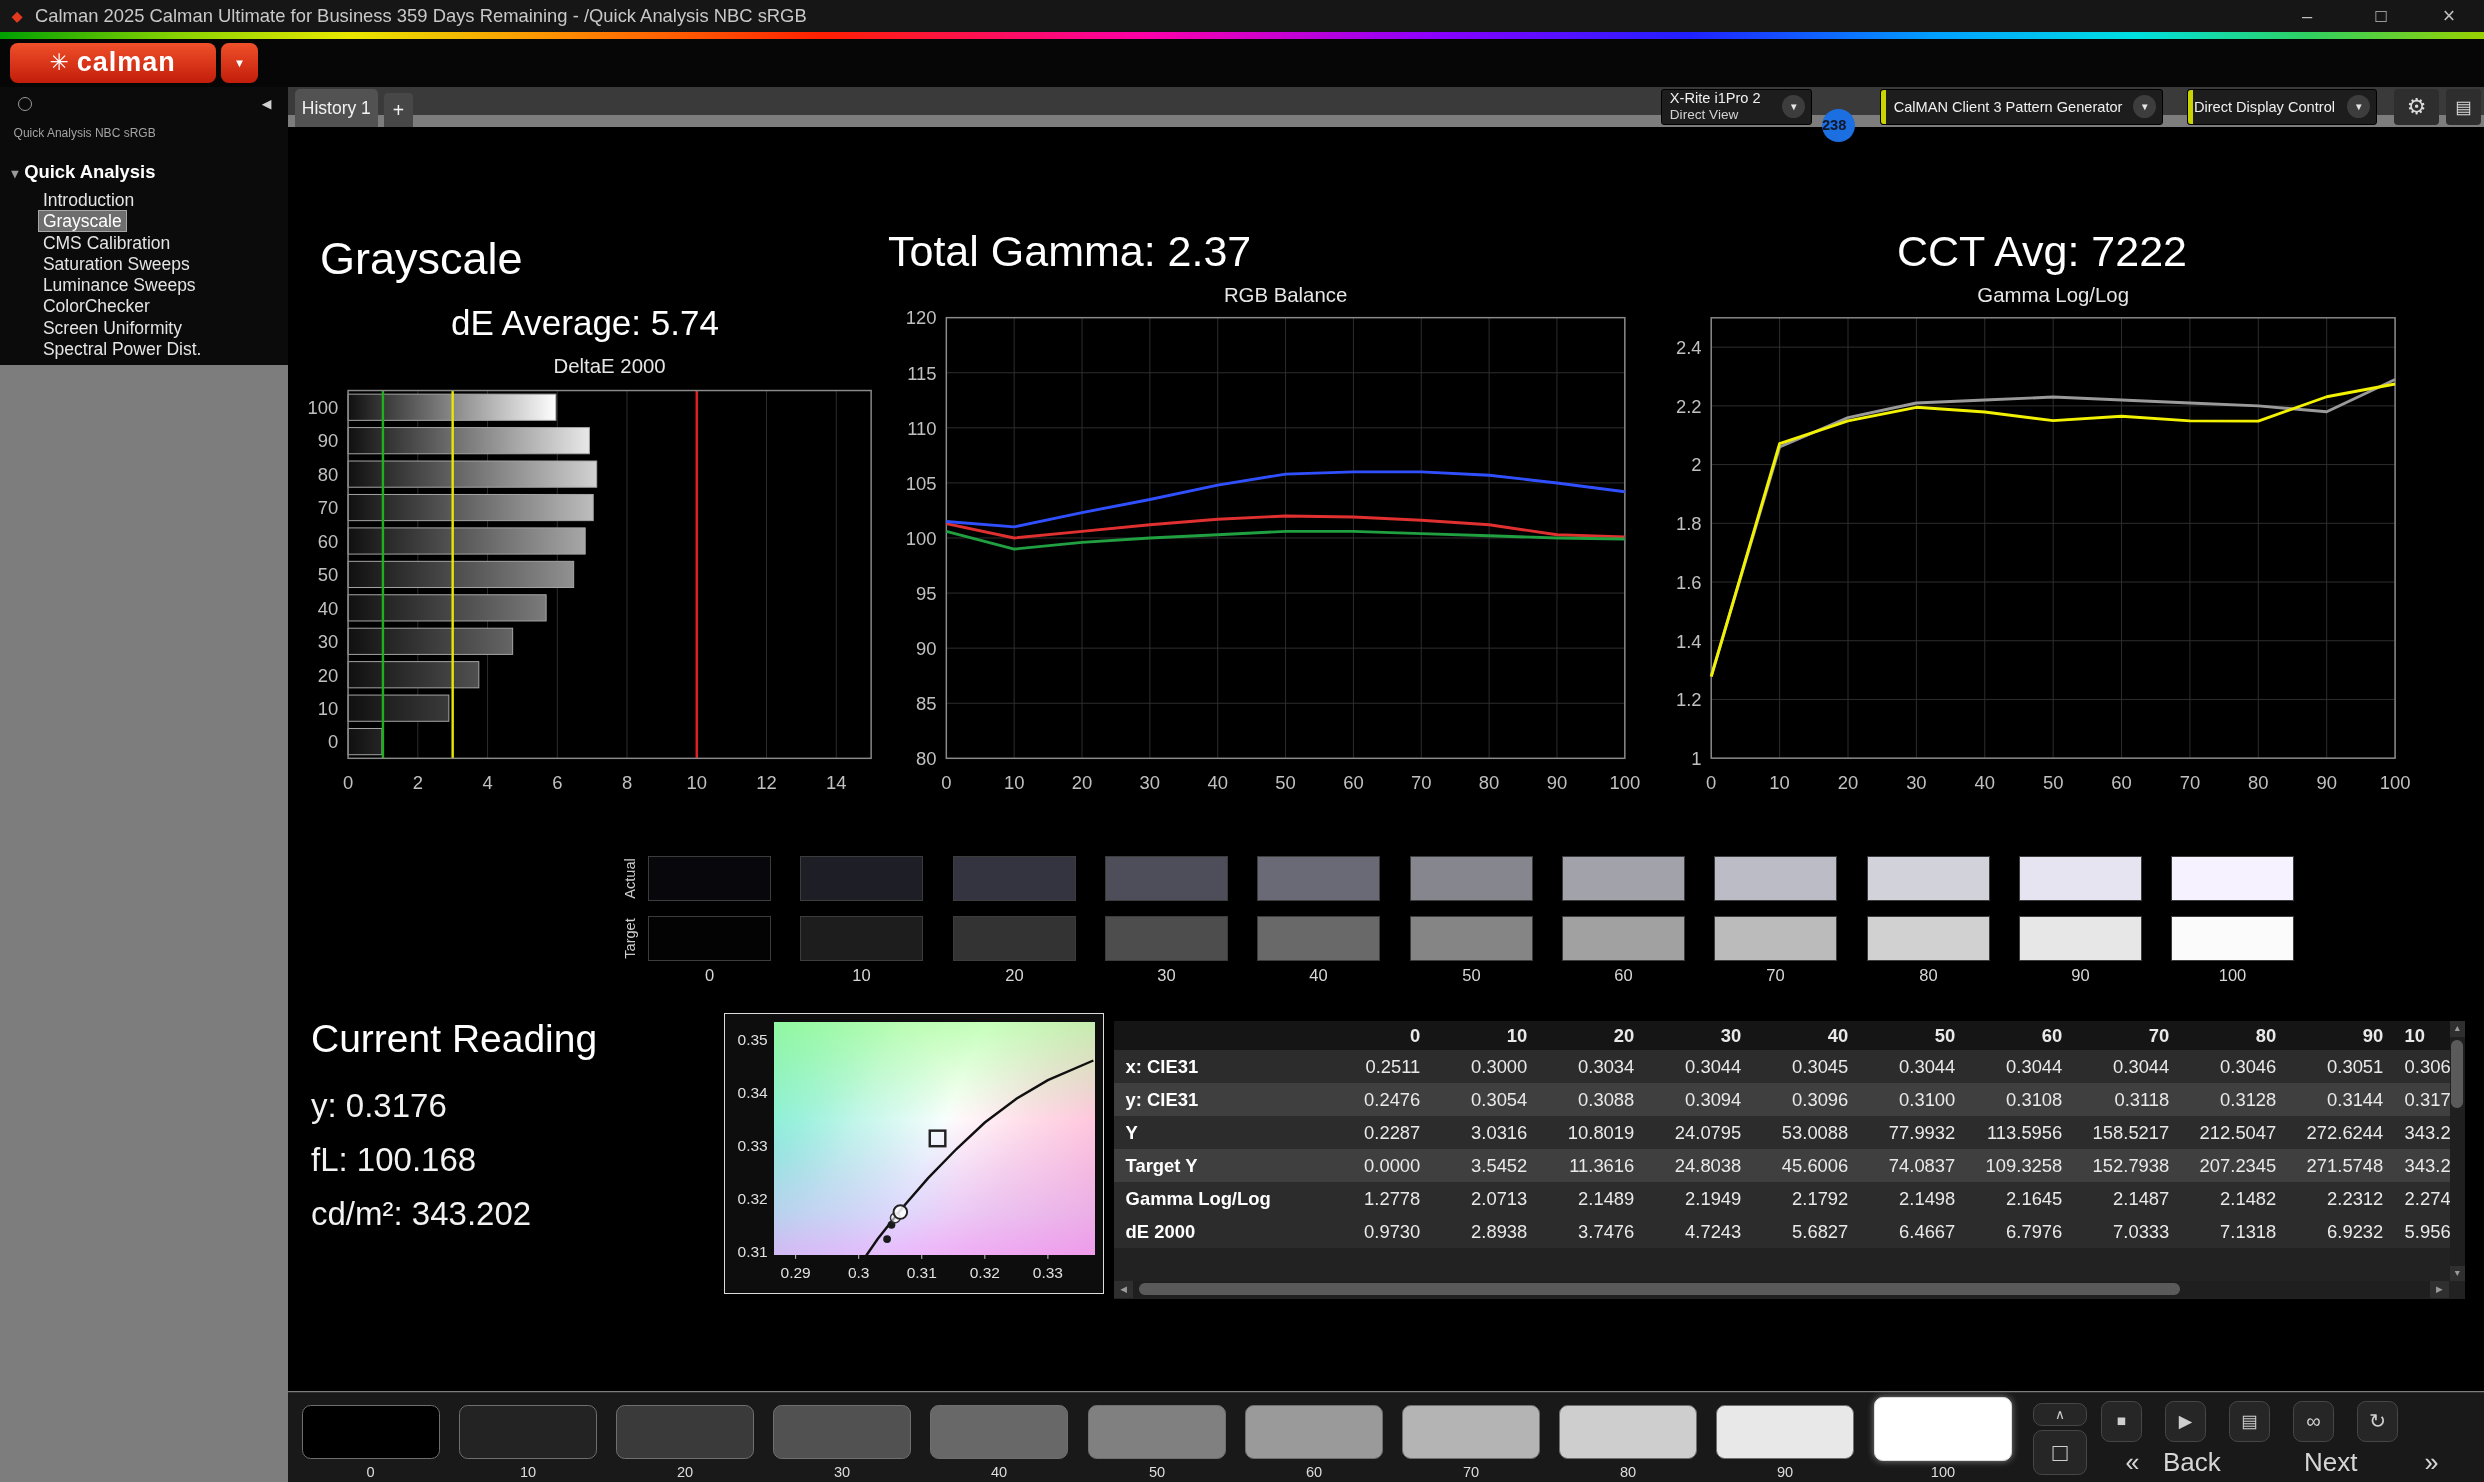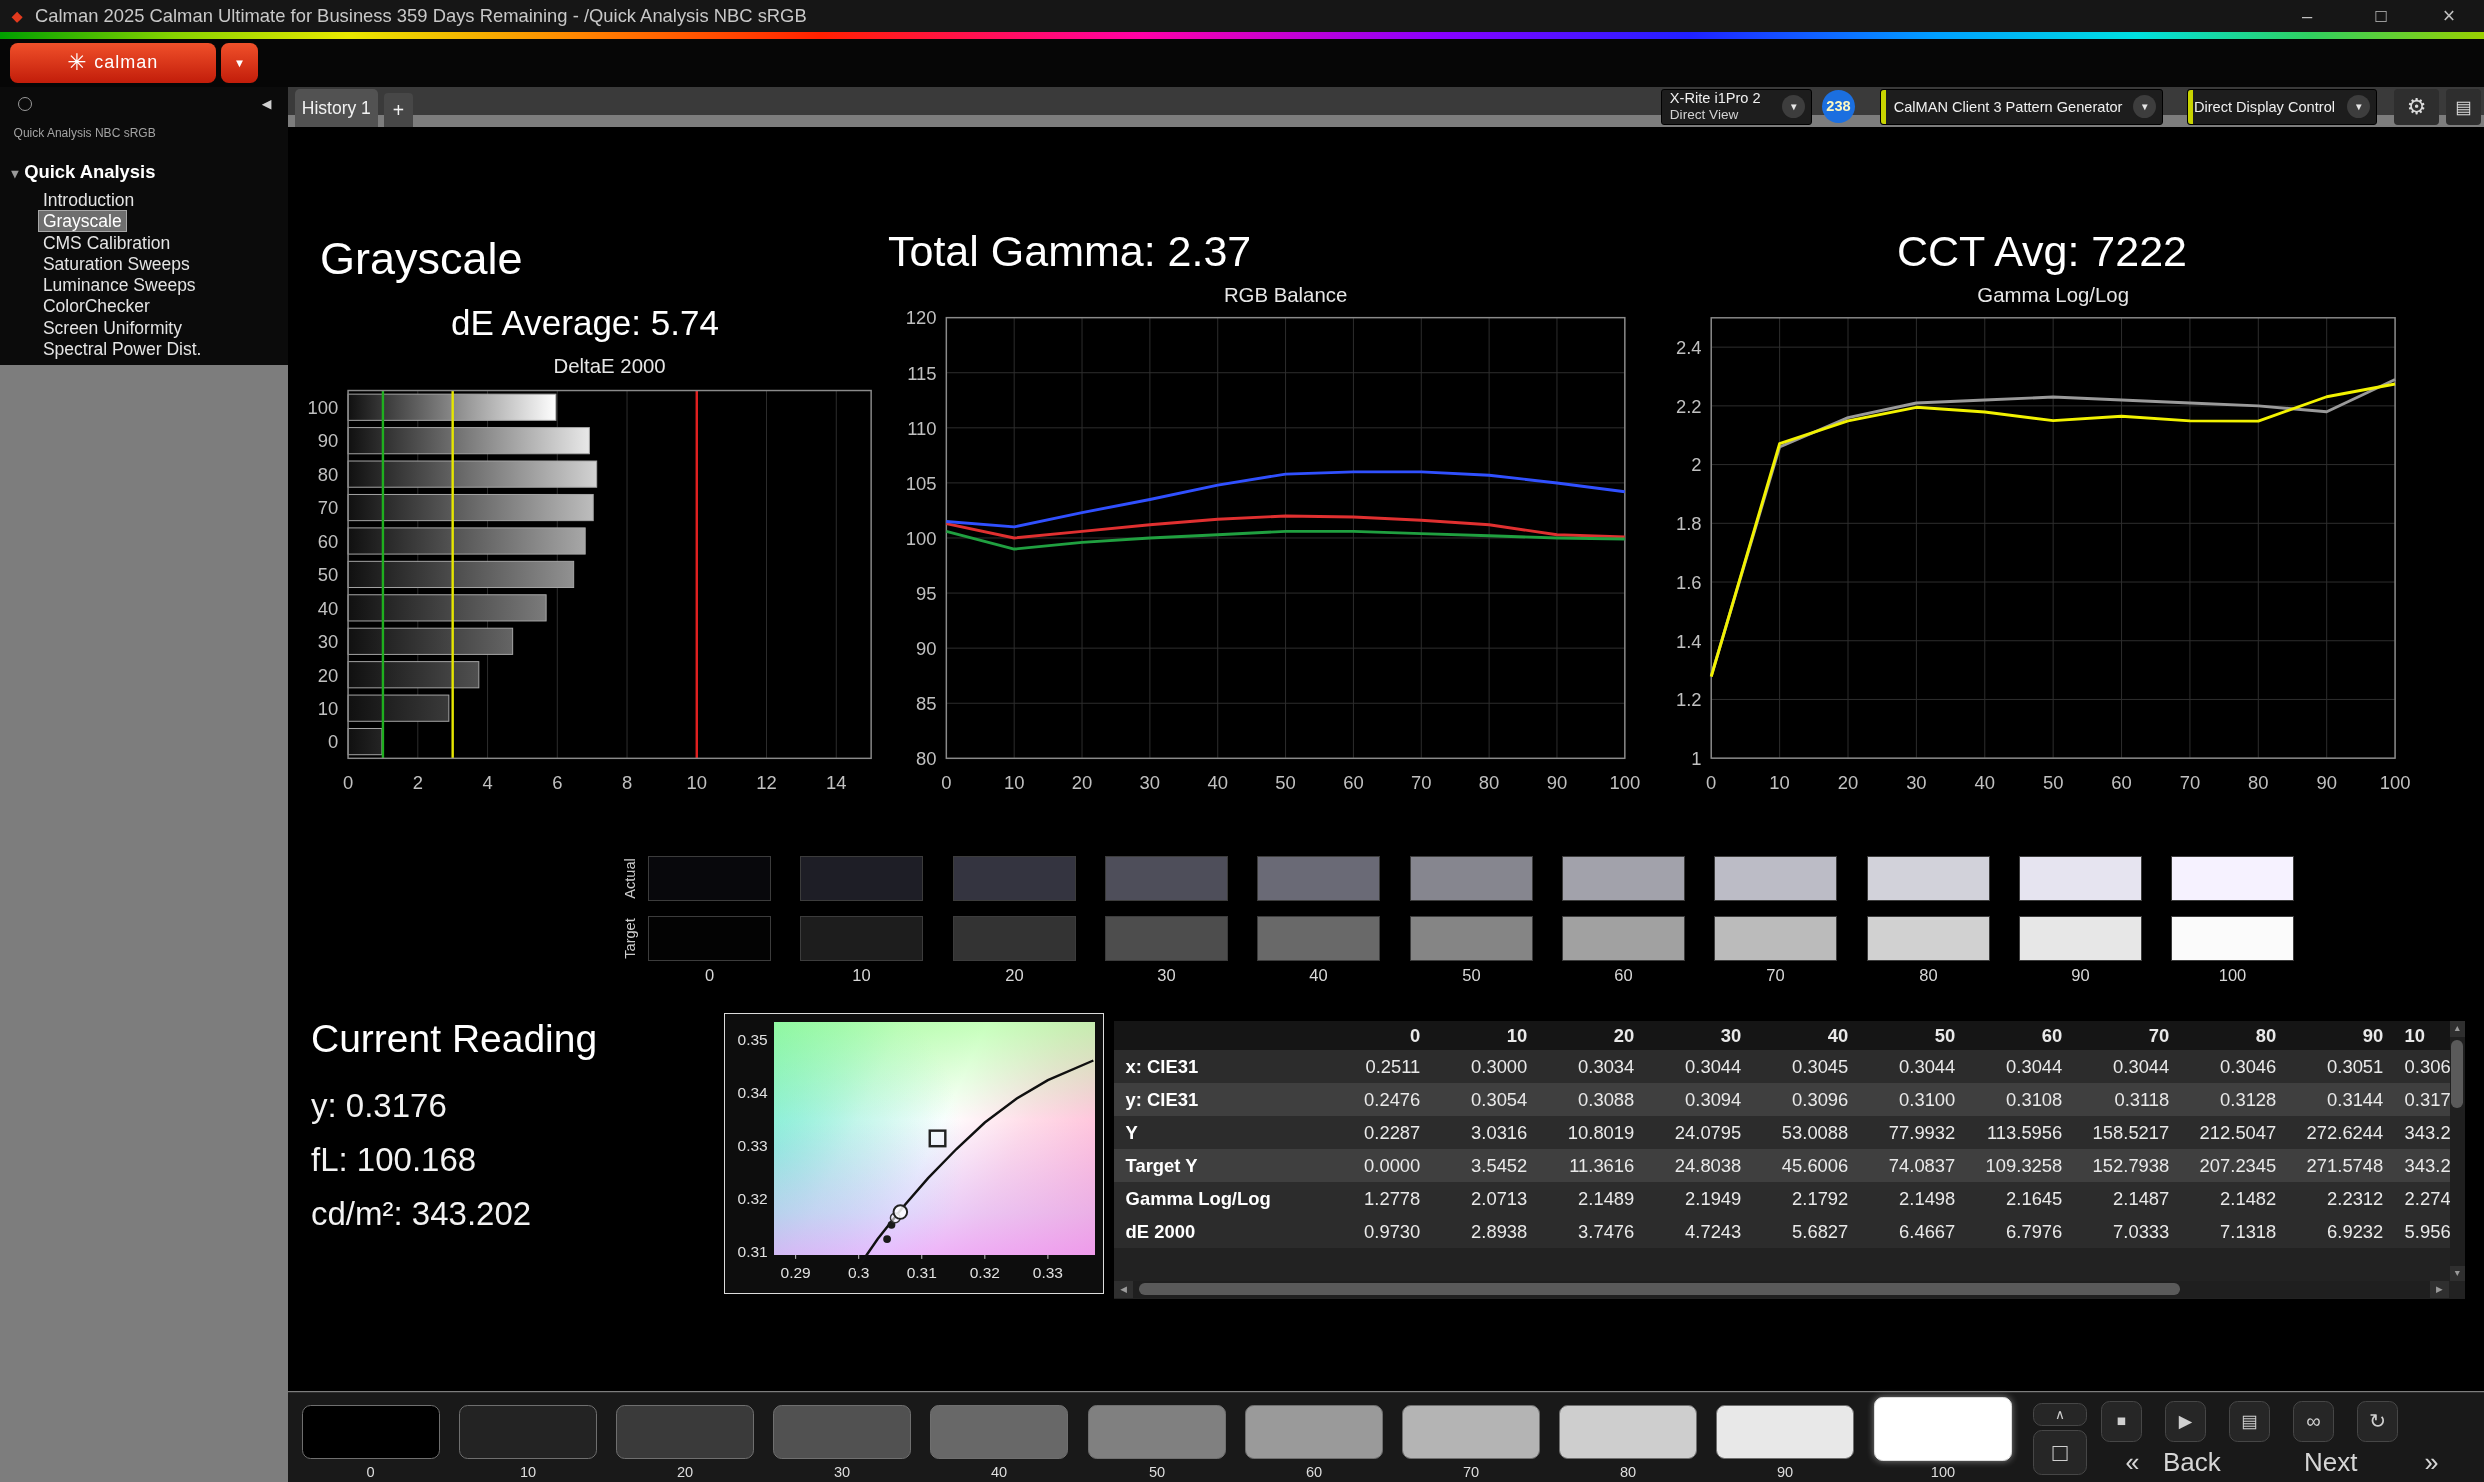--- a/index.html
+++ b/index.html
@@ -76,42 +76,42 @@
   <span class="winbtn" style="left:2282px;width:50px">–</span>
   <span class="winbtn" style="left:2356px;width:50px">□</span>
   <span class="winbtn" style="left:2422px;width:54px;font-size:21.3px">×</span>
 </div>
 
 <div class="abs rainbow"></div>
 
 <div class="abs logoband">
   <div class="logochip" style="left:9.7px;width:206px">
     <span style="font-size:23px;margin-right:7.8px">✳</span>
-    <span style="font-size:18px;font-weight:normal;letter-spacing:1px">calman</span>
+    <span style="font-size:27px;font-weight:bold;letter-spacing:1px">calman</span>
   </div>
   <div class="logochip" style="left:221px;width:37px">
     <span style="font-size:11.6px">▼</span>
   </div>
 </div>
 
 <div class="abs content"></div>
 
 <div class="abs toolband">
   <div class="tab" style="left:6.8px;top:1.9px;width:83px;height:38px;line-height:38px;background:#525252;border-radius:4.9px 4.9px 0 0;font-size:17.5px">History 1</div>
   <div class="tab" style="left:96px;top:5.8px;width:29px;height:34px;line-height:34px;background:#474747;border-radius:3.9px 3.9px 0 0;font-size:19.4px">+</div>
 
   <div class="dd" style="left:1373px;width:151px">
     <div style="padding-left:7.8px;line-height:16.5px">
       <div>X-Rite i1Pro 2</div>
       <div style="font-size:13.6px;color:#d2d2d2">Direct View</div>
     </div>
     <div class="ddarrow">▼</div>
   </div>
 
-  <div class="abs" style="left:1534px;top:3px;width:33px;height:33px;border-radius:50%;background:#1b6fe0;color:#fef9c3;font-size:14.6px;font-weight:bold;line-height:33px;text-align:center">238</div>
+  <div class="abs" style="left:1534px;top:22px;width:33px;height:33px;border-radius:50%;background:#1b6fe0;color:#0f172a;font-size:14.6px;font-weight:bold;line-height:33px;">238</div>
 
   <div class="dd" style="left:1592px;width:283px">
     <div class="accent"></div>
     <div style="padding-left:7.8px;white-space:nowrap">CalMAN Client 3 Pattern Generator</div>
     <div class="ddarrow">▼</div>
   </div>
 
   <div class="dd" style="left:1899px;width:190px">
     <div class="accent"></div>
     <div style="padding-left:1px;white-space:nowrap">Direct Display Control</div>

